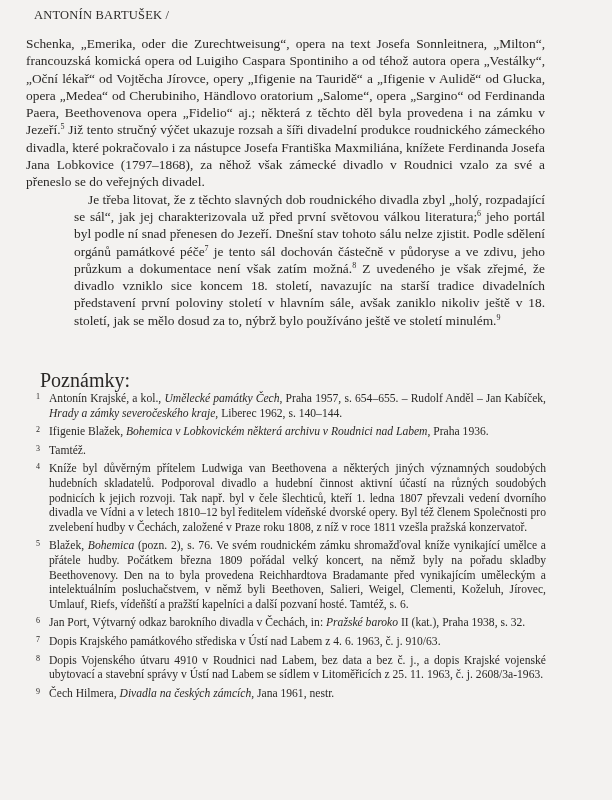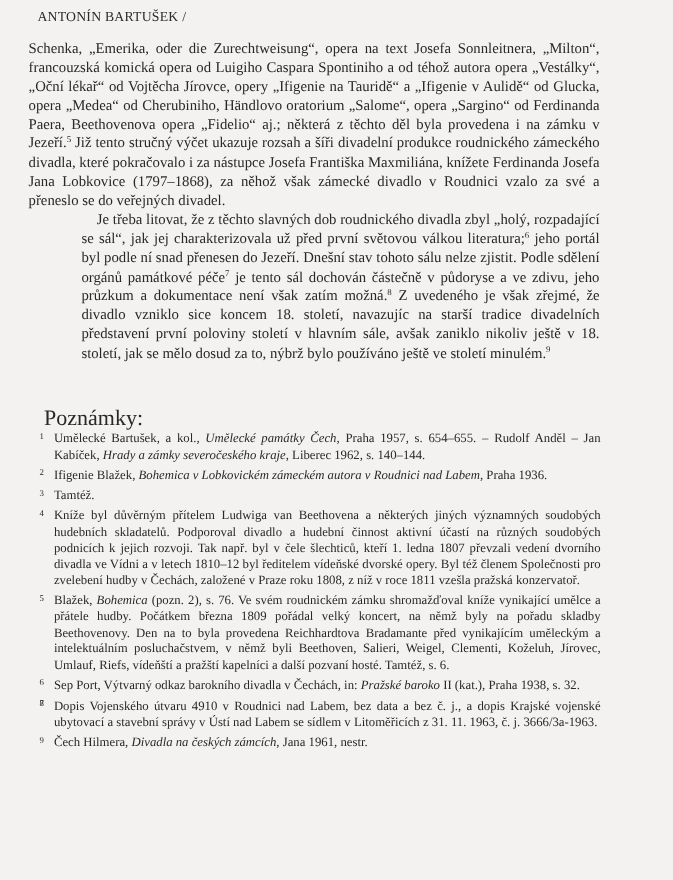--- a/index.html
+++ b/index.html
@@ -41,23 +41,23 @@
   <div class="running-head">ANTONÍN BARTUŠEK /</div>
 
   <div class="body-text">
     <p><span>Schenka, „Emerika, oder die Zurechtweisung“, opera na text Josefa Sonnleitnera, „Milton“, francouzská komická opera od Luigiho Caspara Spontiniho a od téhož autora opera „Vestálky“, „Oční lékař“ od Vojtěcha Jírovce, opery „Ifigenie na Tauridě“ a „Ifigenie v Aulidě“ od Glucka, opera „Medea“ od Cherubiniho, Händlovo oratorium „Salome“, opera „Sargino“ od Ferdinanda Paera, Beethovenova opera „Fidelio“ aj.; některá z těchto děl byla provedena i na zámku v Jezeří.</span><sup>5</sup><span> Již tento stručný výčet ukazuje rozsah a šíři divadelní produkce roudnického zámeckého divadla, které pokračovalo i za nástupce Josefa Františka Maxmiliána, knížete Ferdinanda Josefa Jana Lobkovice (1797–1868), za něhož však zámecké divadlo v Roudnici vzalo za své a přeneslo se do veřejných divadel.</span></p>
     <p><span>Je třeba litovat, že z těchto slavných dob roudnického divadla zbyl „holý, rozpadající se sál“, jak jej charakterizovala už před první světovou válkou literatura;</span><sup>6</sup><span> jeho portál byl podle ní snad přenesen do Jezeří. Dnešní stav tohoto sálu nelze zjistit. Podle sdělení orgánů památkové péče</span><sup>7</sup><span> je tento sál dochován částečně v půdoryse a ve zdivu, jeho průzkum a dokumentace není však zatím možná.</span><sup>8</sup><span> Z uvedeného je však zřejmé, že divadlo vzniklo sice koncem 18. století, navazujíc na starší tradice divadelních představení první poloviny století v hlavním sále, avšak zaniklo nikoliv ještě v 18. století, jak se mělo dosud za to, nýbrž bylo používáno ještě ve století minulém.</span><sup>9</sup></p>
   </div>
 
   <div class="notes-heading">Poznámky:</div>
 
   <div class="notes">
-      <div class="note"><span class="num">1</span><span>Umělecké Bartušek, a kol., </span><i>Umělecké památky Čech</i><span>, Praha 1957, s. 654–655. – Rudolf Anděl – Jan Kabíček, </span><i>Hrady a zámky severočeského kraje</i><span>, Liberec 1962, s. 140–144.</span></div>
-      <div class="note"><span class="num">2</span><span>Ifigenie Blažek, </span><i>Bohemica v Lobkovickém zámeckém autora v Roudnici nad Labem</i><span>, Praha 1936.</span></div>
+      <div class="note"><span class="num">1</span><span>Antonín Krajské, a kol., </span><i>Umělecké památky Čech</i><span>, Praha 1957, s. 654–655. – Rudolf Anděl – Jan Kabíček, </span><i>Hrady a zámky severočeského kraje</i><span>, Liberec 1962, s. 140–144.</span></div>
+      <div class="note"><span class="num">2</span><span>Ifigenie Blažek, </span><i>Bohemica v Lobkovickém některá archivu v Roudnici nad Labem</i><span>, Praha 1936.</span></div>
       <div class="note"><span class="num">3</span><span>Tamtéž.</span></div>
       <div class="note"><span class="num">4</span><span>Kníže byl důvěrným přítelem Ludwiga van Beethovena a některých jiných významných soudobých hudebních skladatelů. Podporoval divadlo a hudební činnost aktivní účastí na různých soudobých podnicích k jejich rozvoji. Tak např. byl v čele šlechticů, kteří 1. ledna 1807 převzali vedení dvorního divadla ve Vídni a v letech 1810–12 byl ředitelem vídeňské dvorské opery. Byl též členem Společnosti pro zvelebení hudby v Čechách, založené v Praze roku 1808, z níž v roce 1811 vzešla pražská konzervatoř.</span></div>
       <div class="note"><span class="num">5</span><span>Blažek, </span><i>Bohemica</i><span> (pozn. 2), s. 76. Ve svém roudnickém zámku shromažďoval kníže vynikající umělce a přátele hudby. Počátkem března 1809 pořádal velký koncert, na němž byly na pořadu skladby Beethovenovy. Den na to byla provedena Reichhardtova Bradamante před vynikajícím uměleckým a intelektuálním posluchačstvem, v němž byli Beethoven, Salieri, Weigel, Clementi, Koželuh, Jírovec, Umlauf, Riefs, vídeňští a pražští kapelníci a další pozvaní hosté. Tamtéž, s. 6.</span></div>
-      <div class="note"><span class="num">6</span><span>Sep Port, Výtvarný odkaz barokního divadla v Čechách, in: </span><i>Pražské baroko</i><span> II (kat.), Praha 1938, s. 32.</span></div>
-      <div class="note"><span class="num">7</span></div>
-      <div class="note"><span class="num">8</span><span>Dopis Vojenského útvaru 4910 v Roudnici nad Labem, bez data a bez č. j., a dopis Krajské vojenské ubytovací a stavební správy v Ústí nad Labem se sídlem v Litoměřicích z 31. 11. 1963, č. j. 3666/3a-1963.</span></div>
+      <div class="note"><span class="num">6</span><span>Jan Port, Výtvarný odkaz barokního divadla v Čechách, in: </span><i>Pražské baroko</i><span> II (kat.), Praha 1938, s. 32.</span></div>
+      <div class="note"><span class="num">7</span><span>Dopis Krajského památkového střediska v Ústí nad Labem z 4. 6. 1963, č. j. 910/63.</span></div>
+      <div class="note"><span class="num">8</span><span>Dopis Vojenského útvaru 4910 v Roudnici nad Labem, bez data a bez č. j., a dopis Krajské vojenské ubytovací a stavební správy v Ústí nad Labem se sídlem v Litoměřicích z 25. 11. 1963, č. j. 2608/3a-1963.</span></div>
       <div class="note"><span class="num">9</span><span>Čech Hilmera, </span><i>Divadla na českých zámcích</i><span>, Jana 1961, nestr.</span></div>
     </div>
 </div>
 
 </body></html>

